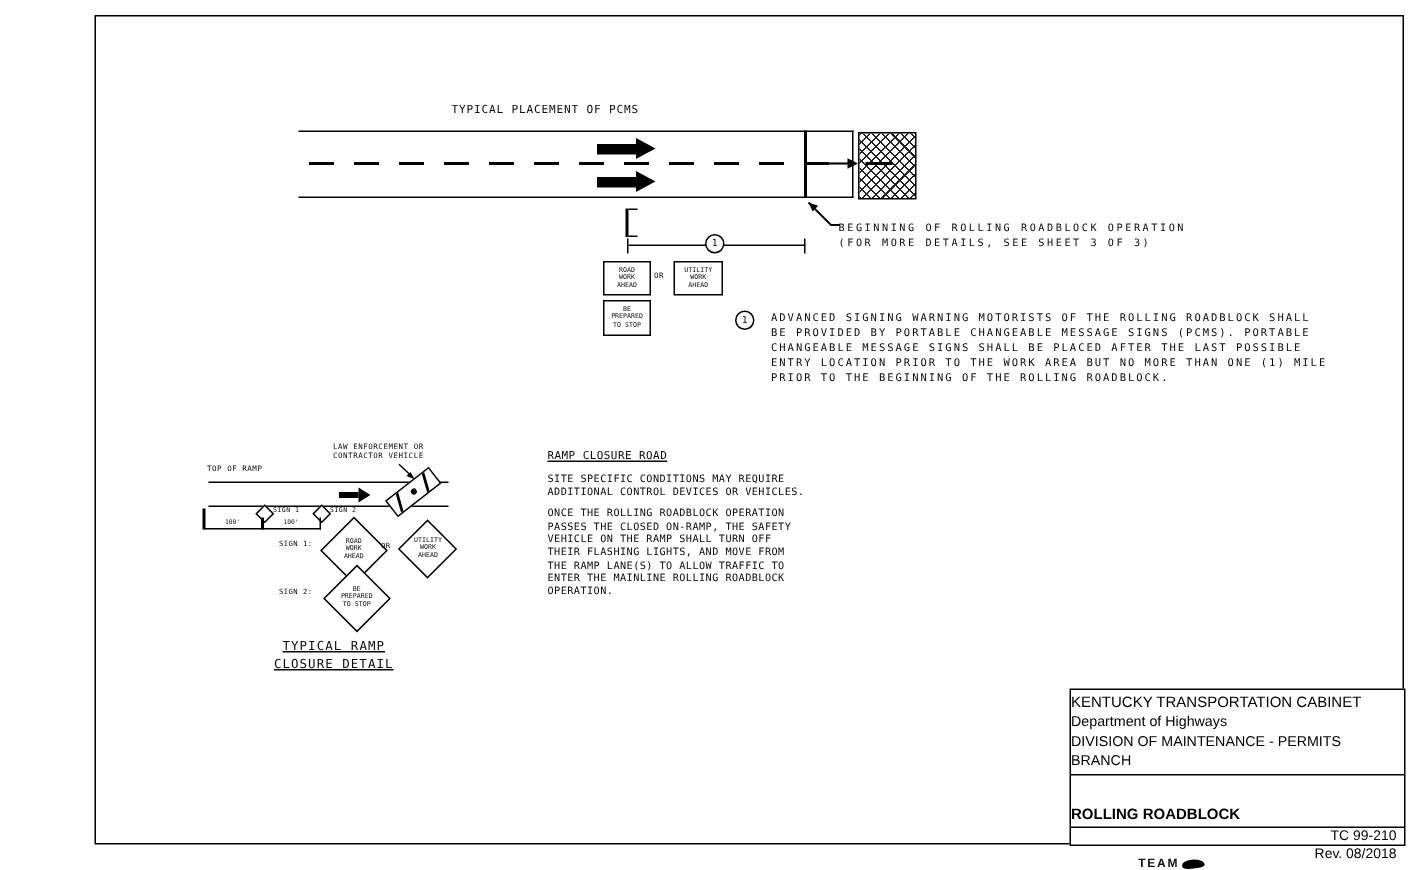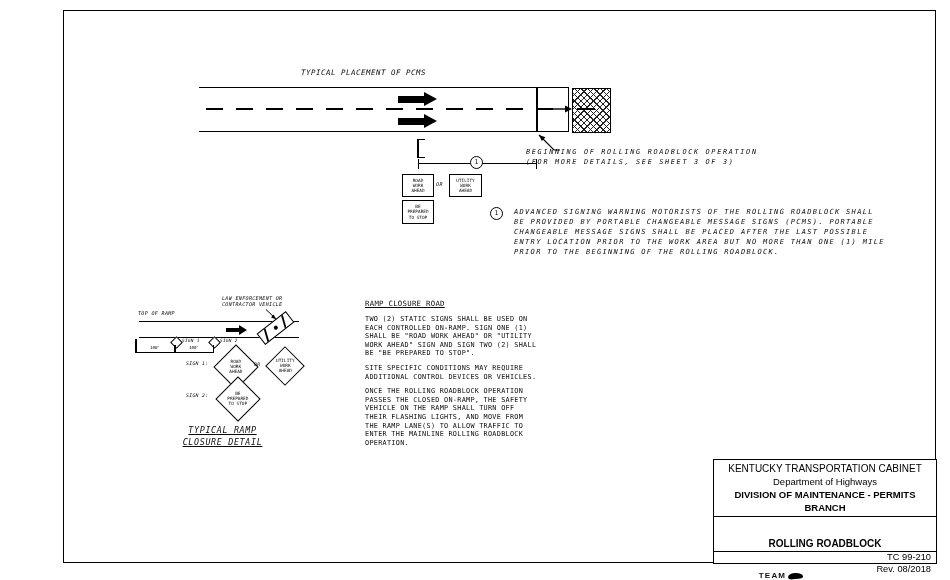--- a/index.html
+++ b/index.html
@@ -4,21 +4,21 @@
 <style>
   html,body { margin:0; padding:0; background:#e8e8e8; }
   .sheet {
     position:relative; width:950px; height:580px; background:#ffffff;
     font-family:"Liberation Sans", sans-serif; overflow:hidden; margin:0 auto;
   }
   .abs { position:absolute; }
   .ln  { position:absolute; background:#000; }
   .cad {
     position:absolute; font-family:"DejaVu Sans Mono", monospace;
-    color:#0a0a0a; white-space:pre-line;font-style:italic;
+    color:#0a0a0a; white-space:pre-line;
   }
   .tri { position:absolute; width:0; height:0; border-style:solid; border-color:transparent; }
   .signbox {
     position:absolute; border:1.4px solid #000; background:#fff;
     display:flex; align-items:center; justify-content:center; text-align:center;
     font-family:"DejaVu Sans Mono", monospace; font-size:4.4px; line-height:5.2px;
     white-space:pre-line; color:#0a0a0a;
   }
   .circref {
     position:absolute; width:11px; height:11px; border:1px solid #000; border-radius:50%;
@@ -47,25 +47,25 @@
     color:#0a0a0a; text-decoration:underline; margin:0 0 7px 0;
   }
   .notes-col p {
     font-family:"DejaVu Sans Mono", monospace; font-size:6.8px; line-height:8.6px;
     letter-spacing:0.3px; color:#0a0a0a; white-space:pre-line; margin:0 0 6px 0;
   }
   .tblock {
     position:absolute; left:713px; top:459px; width:224px; height:105px;
     border:1.6px solid #000; box-sizing:border-box; background:#fff; color:#000;
   }
-  .tblock .sec { text-align:center; }
+  .tblock .sec { text-align:left; }
   .tblock .secA { border-bottom:1.5px solid #000; padding:3px 0 2px; }
   .tblock .a1 { font-size:10px;  line-height:12.5px; }
   .tblock .a2 { font-size:9.5px; line-height:12px; }
-  .tblock .a3 { font-size:9.5px; line-height:13px; font-weight:bold; }
+  .tblock .a3 { font-size:9.5px; line-height:13px; font-weight:normal; }
   .tblock .secB { border-bottom:1.5px solid #000; padding:20px 0 1px; }
   .tblock .b1 { font-size:10px;  line-height:13.5px; font-weight:bold; }
   .tblock .b2 { font-size:9.5px; line-height:13px;  font-weight:bold; }
   .tblock .secC { position:relative; height:33px; }
   .logo { position:absolute; left:28px; top:3px; width:78px; text-align:center;margin-top:17px; }
   .logo .l1 { display:flex; align-items:center; justify-content:center; font-size:8px;
               letter-spacing:1.2px; line-height:8px; font-weight:bold; color:#111; }
   .logo .blob { display:inline-block; width:15px; height:6px; background:#000;
               border-radius:60% 75% 45% 40% / 75% 90% 40% 45%; transform:rotate(-6deg); margin-left:2px; }
   .logo .l2 { font-size:10px; font-weight:bold; letter-spacing:0.3px; line-height:10px; color:#111; }
@@ -103,21 +103,21 @@
 
   <div class="ln" style="left:417px;top:139px;width:1.6px;height:19px;"></div>
   <div class="ln" style="left:418.6px;top:139px;width:6px;height:1.4px;"></div>
   <div class="ln" style="left:418.6px;top:156.6px;width:6px;height:1.4px;"></div>
 
   <div class="ln" style="left:419px;top:163px;width:118px;height:1.4px;"></div>
   <div class="ln" style="left:418px;top:158.5px;width:1.4px;height:10px;"></div>
   <div class="ln" style="left:536px;top:158.5px;width:1.4px;height:10px;"></div>
   <div class="circref" style="left:470px;top:156px;">1</div>
 
-  <div class="cad" style="left:526px;top:148px;font-size:6.8px;letter-spacing:1.7px;line-height:9.8px;">BEGINNING OF ROLLING ROADBLOCK OPERATION
+  <div class="cad" style="left:559px;top:148px;font-size:6.8px;letter-spacing:1.7px;line-height:9.8px;">BEGINNING OF ROLLING ROADBLOCK OPERATION
 (FOR MORE DETAILS, SEE SHEET 3 OF 3)</div>
 
   <div class="signbox" style="left:402px;top:174px;width:30px;height:21px;">ROAD
 WORK
 AHEAD</div>
   <div class="cad" style="left:436px;top:181px;font-size:5px;letter-spacing:0.4px;">OR</div>
   <div class="signbox" style="left:449px;top:174px;width:31px;height:21px;">UTILITY
 WORK
 AHEAD</div>
   <div class="signbox" style="left:402px;top:200px;width:30px;height:22px;">BE
@@ -176,25 +176,20 @@
     <span>BE
 PREPARED
 TO STOP</span>
   </div>
 
   <div class="cad" style="left:180px;top:424px;width:85px;text-align:center;font-size:8.3px;letter-spacing:0.7px;line-height:12px;text-decoration:underline;">TYPICAL RAMP
 CLOSURE DETAIL</div>
 
   <div class="notes-col">
     <div class="head">RAMP CLOSURE ROAD</div>
-    <p>TWO (2) STATIC SIGNS SHALL BE USED ON
-EACH CONTROLLED ON-RAMP. SIGN ONE (1)
-SHALL BE "ROAD WORK AHEAD" OR "UTILITY
-WORK AHEAD" SIGN AND SIGN TWO (2) SHALL
-BE "BE PREPARED TO STOP".</p>
     <p>SITE SPECIFIC CONDITIONS MAY REQUIRE
 ADDITIONAL CONTROL DEVICES OR VEHICLES.</p>
     <p>ONCE THE ROLLING ROADBLOCK OPERATION
 PASSES THE CLOSED ON-RAMP, THE SAFETY
 VEHICLE ON THE RAMP SHALL TURN OFF
 THEIR FLASHING LIGHTS, AND MOVE FROM
 THE RAMP LANE(S) TO ALLOW TRAFFIC TO
 ENTER THE MAINLINE ROLLING ROADBLOCK
 OPERATION.</p>
   </div>

